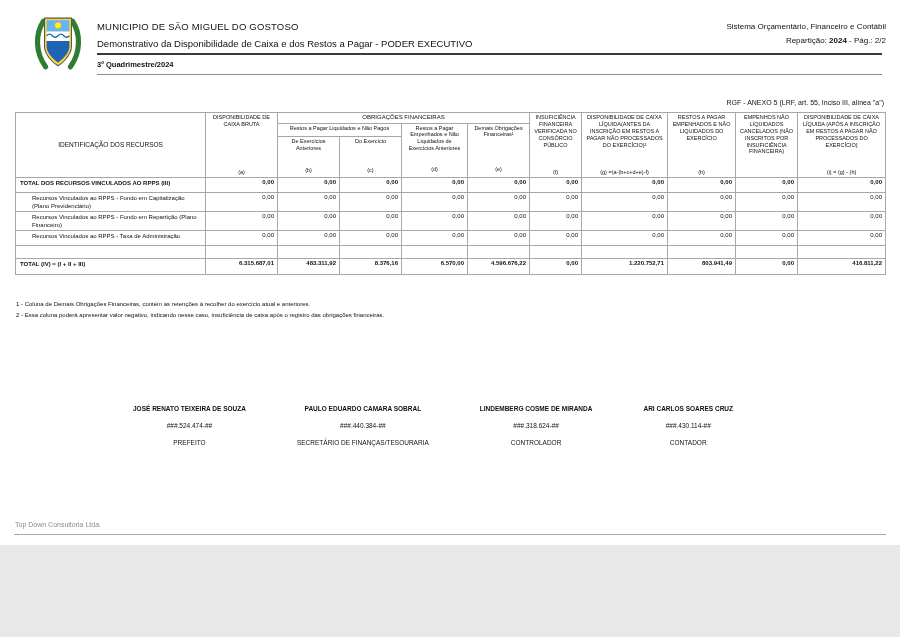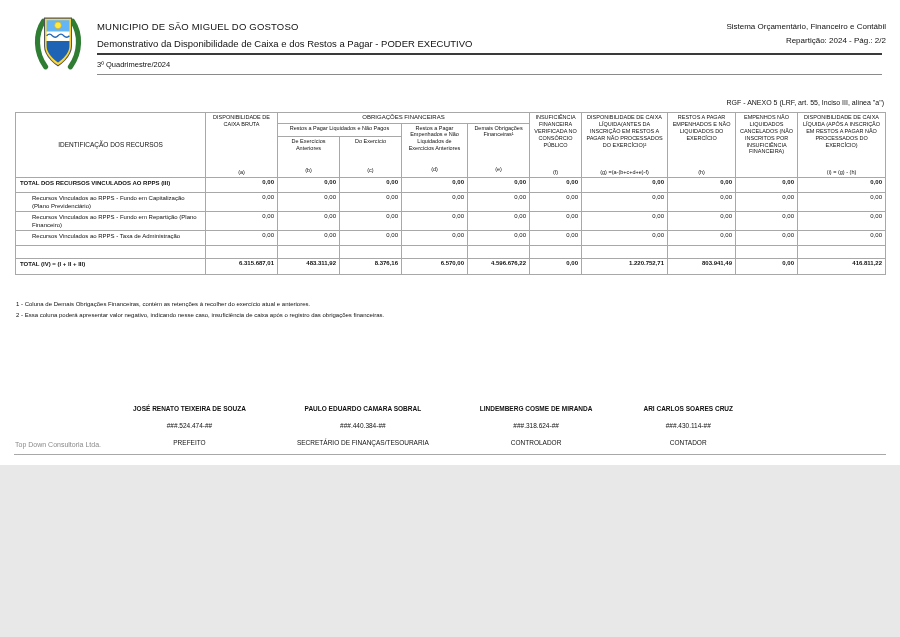--- a/index.html
+++ b/index.html
@@ -1,33 +1,33 @@
 <!DOCTYPE html>
 <html><head>
 <meta charset="utf-8">
 <style>
   * { box-sizing: border-box; margin: 0; padding: 0; }
   html, body { background: #e8e8e8; }
   body { font-family: "Liberation Sans", "DejaVu Sans", sans-serif; color: #111; }
   .page {
-    position: relative; width: 900px; height: 465px;
+    position: relative; width: 900px; height: 545px;
     background: #fff; margin: 0 auto; overflow: hidden;
   }
 
   
   .logo { position: absolute; top: 15px; left: 34px; width: 48px; height: 56px; }
   .hdr-text { position: absolute; top: 21px; left: 97px; right: 18px; }
   .muni { font-size: 9.5px; letter-spacing: .2px; }
   .rpt-title { font-size: 9.5px; font-weight: normal; margin-top: 6px; }
   .rule1 { border-top: 2px solid #3a3a3a; margin-top: 4px; }
-  .period { font-size: 7.5px; font-weight: normal; margin-top: 5px; }
+  .period { font-size: 7.5px; font-weight: bold; margin-top: 5px; }
   .rule2 { border-top: 1px solid #8a8a8a; margin-top: 5px; }
   .sys-block { position: absolute; top: 22px; right: 14px; text-align: right; font-size: 8px; }
   .sys-line2 { margin-top: 5px; }
-  .sys-line2 b { font-weight: normal; }
+  .sys-line2 b { font-weight: bold; }
 
   .annex { position: absolute; top: 99px; right: 16px; font-size: 7px; }
 
   
   .tbl-wrap { position: absolute; top: 112px; left: 15px; width: 870px; }
   table { width: 100%; border-collapse: collapse; table-layout: fixed; }
   th, td { border: 1px solid #a8a8a8; padding: 1px 2px; vertical-align: top; }
   thead th { font-weight: normal; font-size: 5.5px; text-align: center; line-height: 1.25; background: #fff; }
   .cb { display: flex; flex-direction: column; justify-content: space-between; align-items: center; }
   .cb-h66 { min-height: 62px; }

